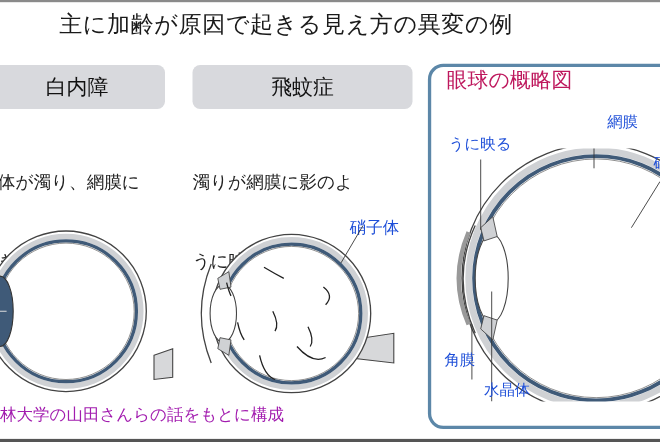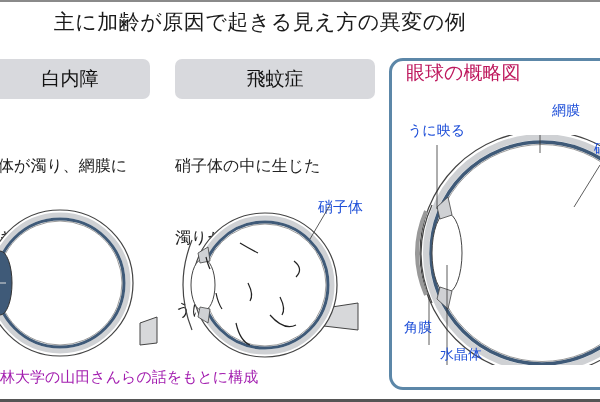--- a/index.html
+++ b/index.html
@@ -55,21 +55,20 @@
   <circle cx="60" cy="88" r="64" fill="none" stroke="#3f5a78" stroke-width="3"></circle>
   <circle cx="60" cy="88" r="62" fill="#ffffff" stroke="#555" stroke-width="0.6"></circle>
   <ellipse cx="0" cy="88" rx="12" ry="32" fill="#3f5a78" stroke="#333" stroke-width="1"></ellipse>
   <line x1="0" y1="88" x2="6" y2="88" stroke="#ddd" stroke-width="1"></line>
 </svg>
 
 <div class="label-box" style="left:175px; width:200px;">
   <span>飛蚊症</span>
 </div>
 <div class="desc" style="left:175px; top:106px;">
-  <div>硝子体の中に生じた</div>
   <div>濁りが網膜に影のよ</div>
   <div>うに映る</div>
 </div>
 <div class="anno" style="left:318px; top:198px; font-size:15px;text-align:right;">硝子体</div>
 
 <svg style="left:170px; top:205px;" width="190" height="160" viewBox="0 0 190 160">
   <path d="M142 105 L188 98 L188 125 L145 120 Z" fill="#d7d8da" stroke="#444" stroke-width="1"></path>
   <circle cx="95" cy="80" r="72" fill="#ffffff" stroke="#444" stroke-width="1.2"></circle>
   <circle cx="95" cy="80" r="67" fill="none" stroke="#cfd1d4" stroke-width="5"></circle>
   <circle cx="95" cy="80" r="63" fill="none" stroke="#3f5a78" stroke-width="3"></circle>

